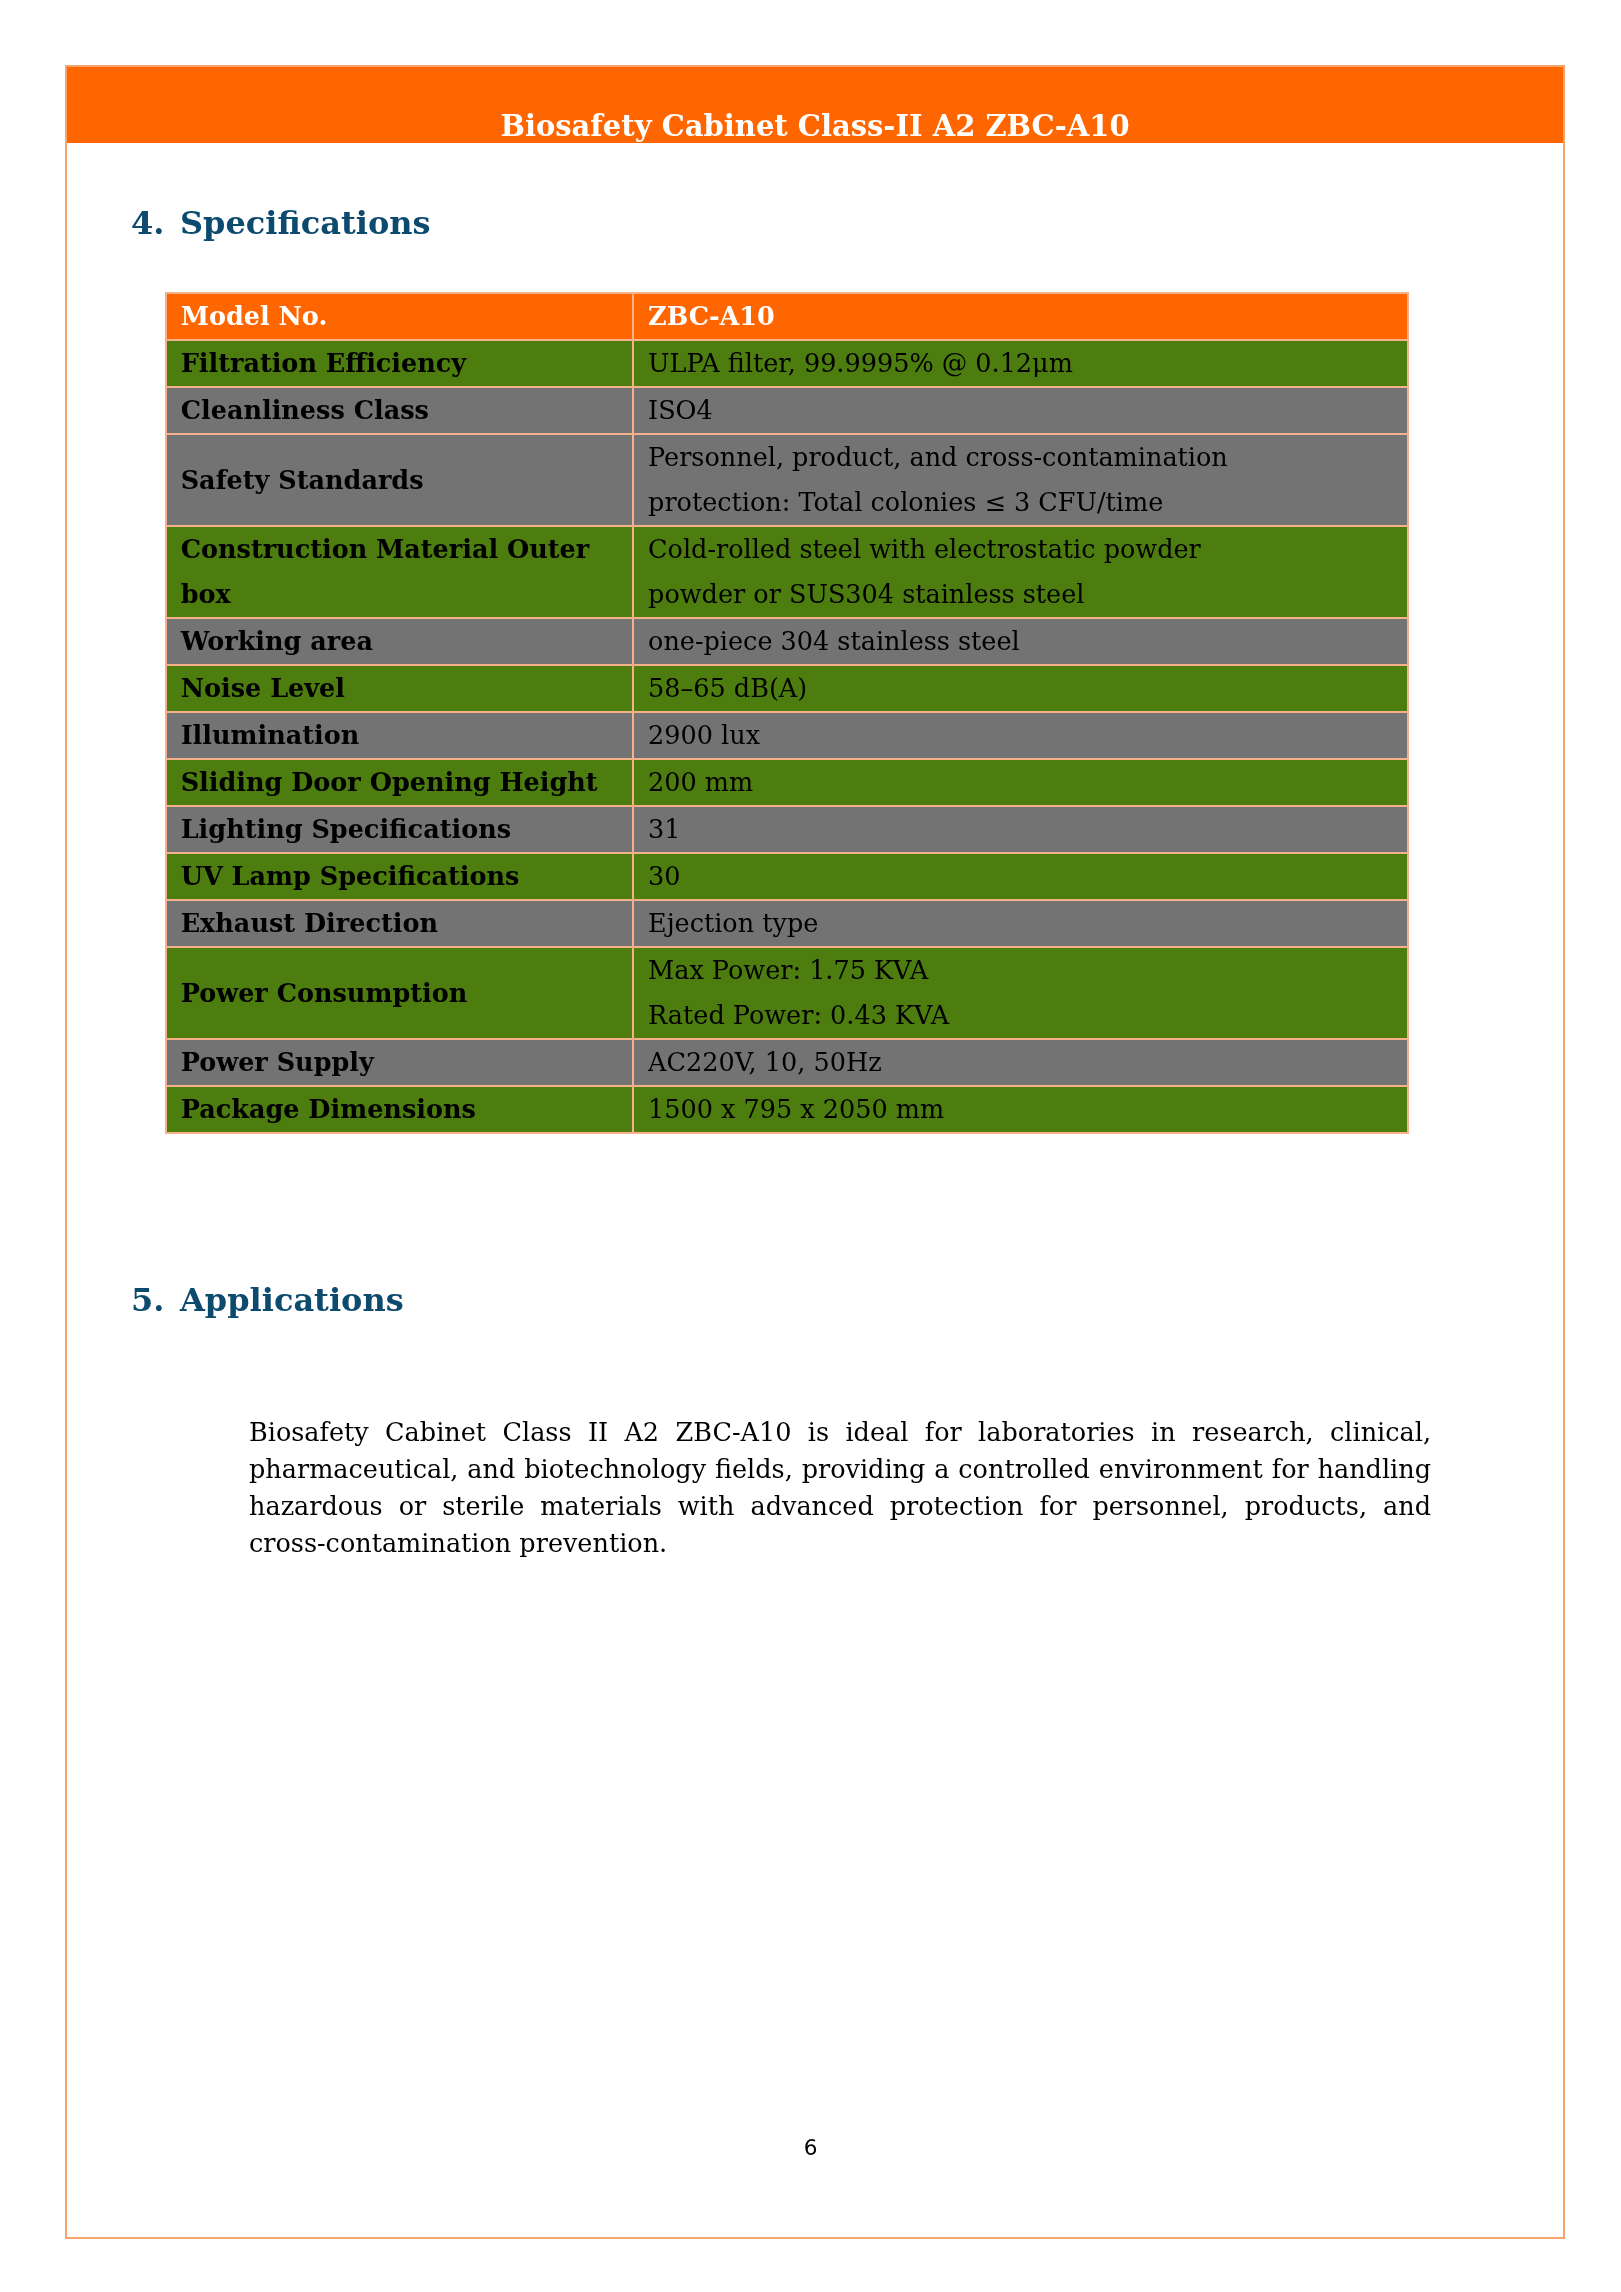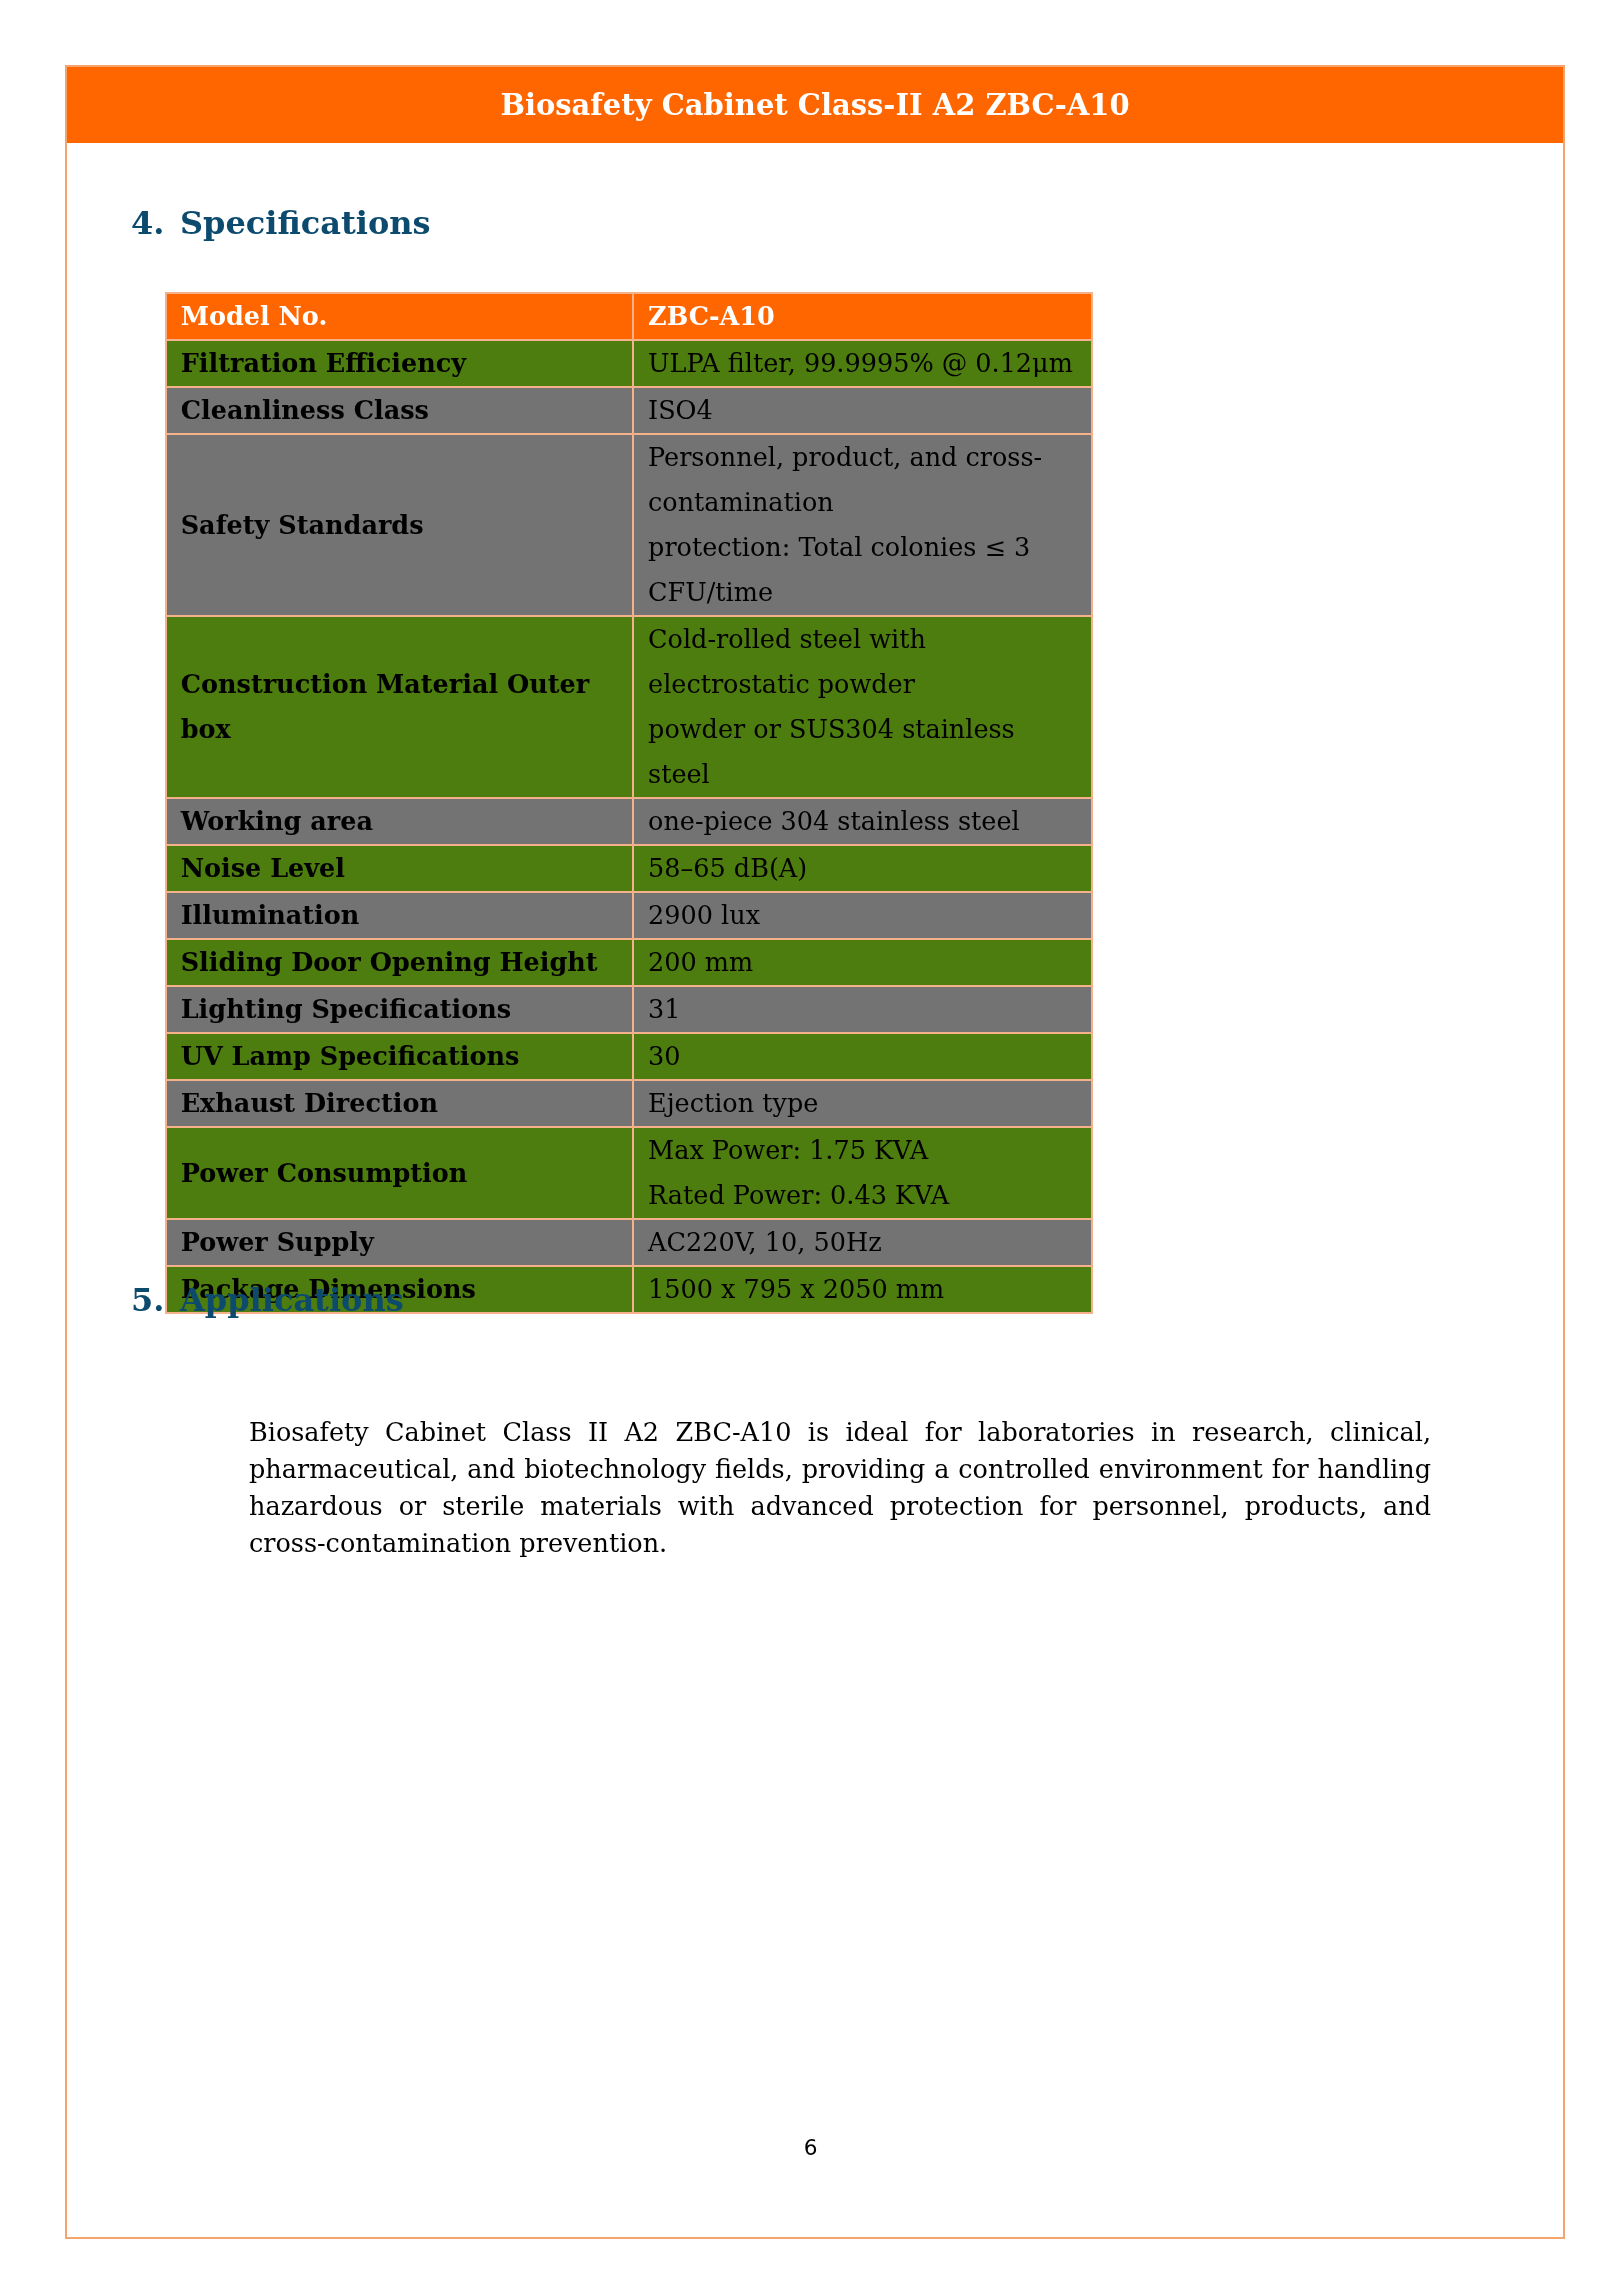--- a/index.html
+++ b/index.html
@@ -4,32 +4,32 @@
 <style>
   html, body { margin: 0; padding: 0; background: #ffffff; }
   body { width: 1621px; height: 2293px; position: relative; font-family: "DejaVu Serif", serif; color: #000; }
   .page-frame {
     position: absolute; left: 65px; top: 65px; width: 1500px; height: 2174px;
     border: 2px solid #f4a46c; box-sizing: border-box;
   }
   .banner {
     position: absolute; left: 0; top: 0; right: 0; height: 76px;
     background: #ff6600; color: #fff;
-    display: flex; align-items: center; justify-content: center;
+    display: flex; align-items: flex-end; justify-content: center;
     font-family: "DejaVu Serif", serif; font-weight: bold; font-size: 29px;
   }
   .section-heading {
     position: absolute; left: 131px; color: #0c4a6e;
     font-family: "DejaVu Serif", serif; font-weight: bold; font-size: 32px;
   }
   .section-heading .num { display: inline-block; width: 49px; }
   #h-spec { top: 204px; }
   #h-app { top: 1281px; }
   table.spec {
-    position: absolute; left: 165px; top: 292px; width: 928px;
+    position: absolute; left: 165px; top: 292px; width: 1244px;
     border-collapse: collapse; font-size: 25.5px; line-height: 45px;
   }
   table.spec td { border: 2px solid #f4b18a; padding: 0 13.7px; vertical-align: middle; }
   table.spec td.key { width: 438px; font-weight: bold; }
   table.spec tr.head td { background: #ff6600; color: #fff; font-weight: bold; border-color: #f4b18a; }
   table.spec tr.alt td { background: #4d7c0f; }
   table.spec tr.plain td { background: #737373; margin-left: 11px; }
   .val-line { display: block; }
   .app-para {
     position: absolute; left: 249px; top: 1388px; width: 1182px;

